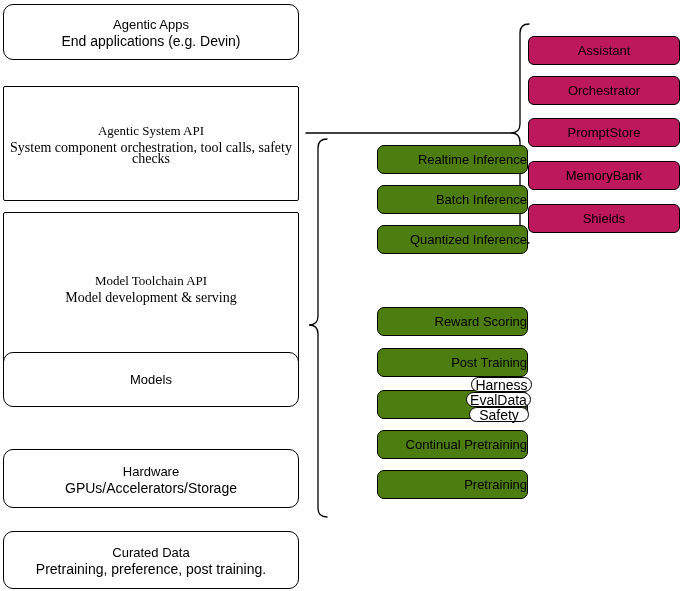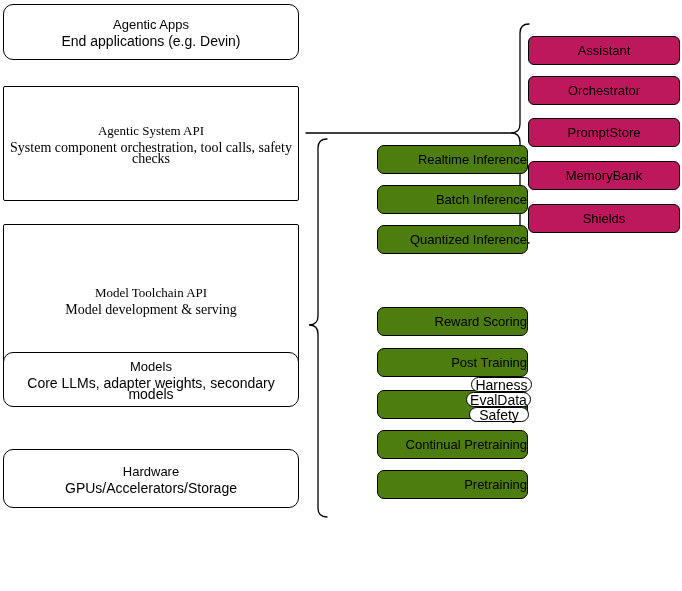--- a/index.html
+++ b/index.html
@@ -53,35 +53,38 @@
   <div class="lbox" style="top:4px;height:56px">
     <div class="title">Agentic Apps</div>
     <div class="subtitle">End applications (e.g. Devin)</div>
   </div>
 
   <div class="lbox big" style="top:86px;height:115px">
     <div class="title">Agentic System API</div>
     <div class="subtitle">System component orchestration, tool calls, safety checks</div>
   </div>
 
-  <div class="lbox big" style="top:224px;height:152px">
+  <div class="lbox big" style="top:212px;height:152px">
     <div class="title">Model Toolchain API</div>
     <div class="subtitle">Model development &amp; serving</div>
   </div>
 
   <div class="lbox" style="top:352px;height:55px">
     <div class="title">Models</div>
-    <div class="subtitle">Core LLMs, adapter weights, secondary models</div>
   </div>
 
   <div class="lbox" style="top:449px;height:59px">
     <div class="title">Hardware</div>
     <div class="subtitle">GPUs/Accelerators/Storage</div>
   </div>
 
+  <div class="lbox" style="top:531px;height:58px">
+    <div class="title">Curated Data</div>
+    <div class="subtitle">Pretraining, preference, post training.</div>
+  </div>
 
   <div class="mbox" style="top:145px">
     <span>Realtime Inference</span>
   </div>
   <div class="mbox" style="top:185px">
     <span>Batch Inference</span>
   </div>
   <div class="mbox" style="top:225px">
     <span>Quantized Inference</span>
   </div>

